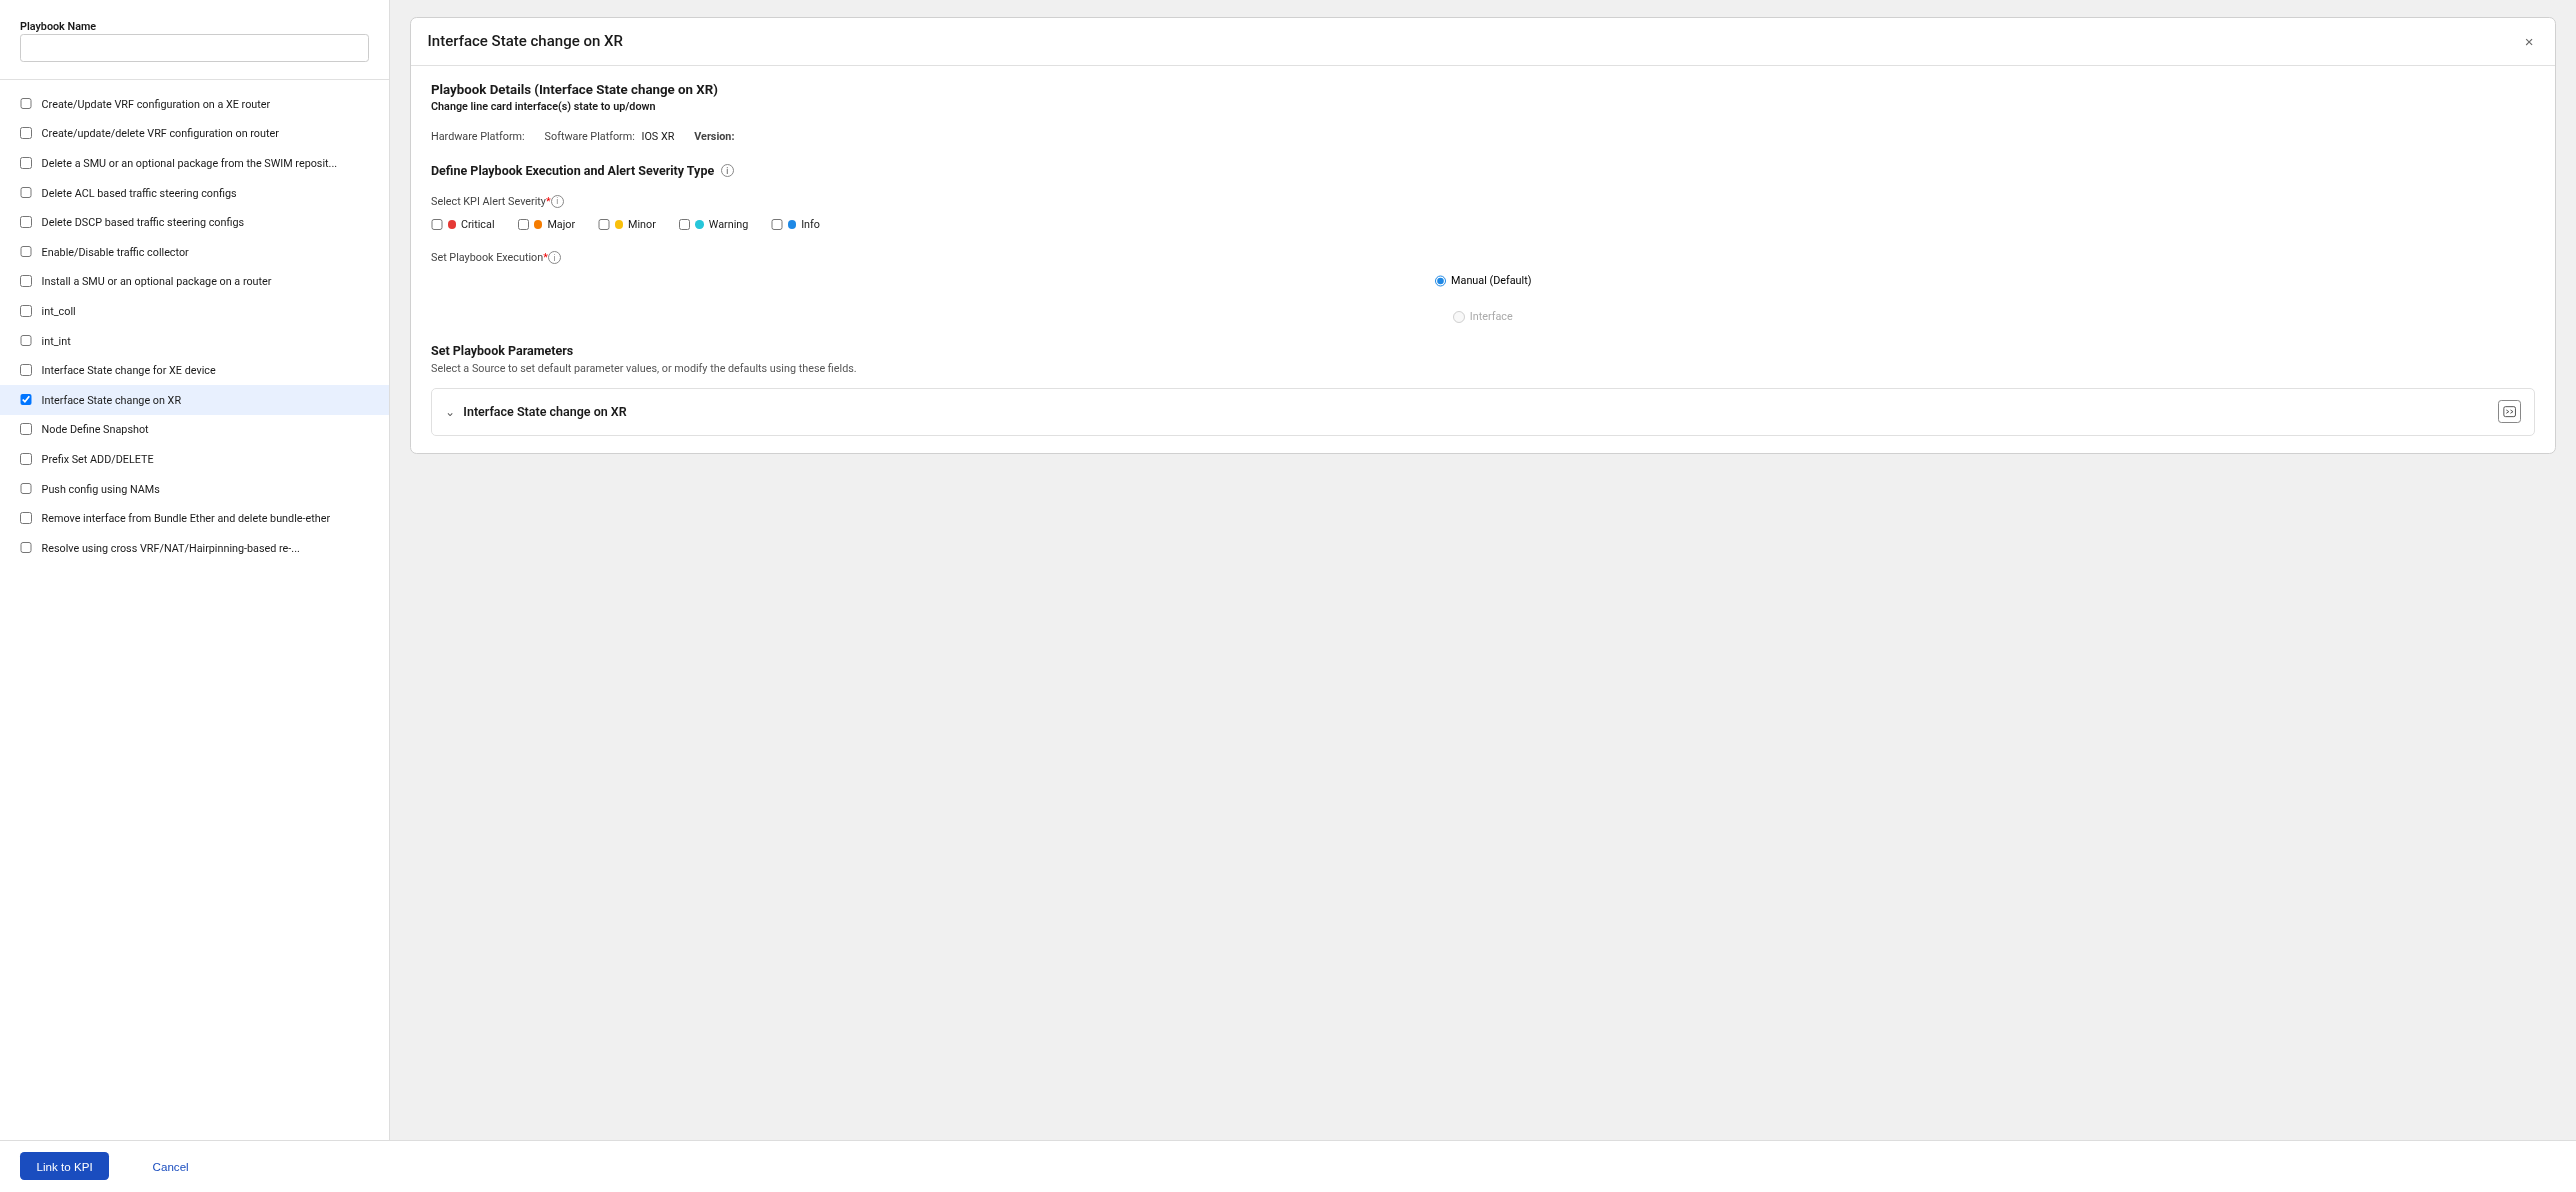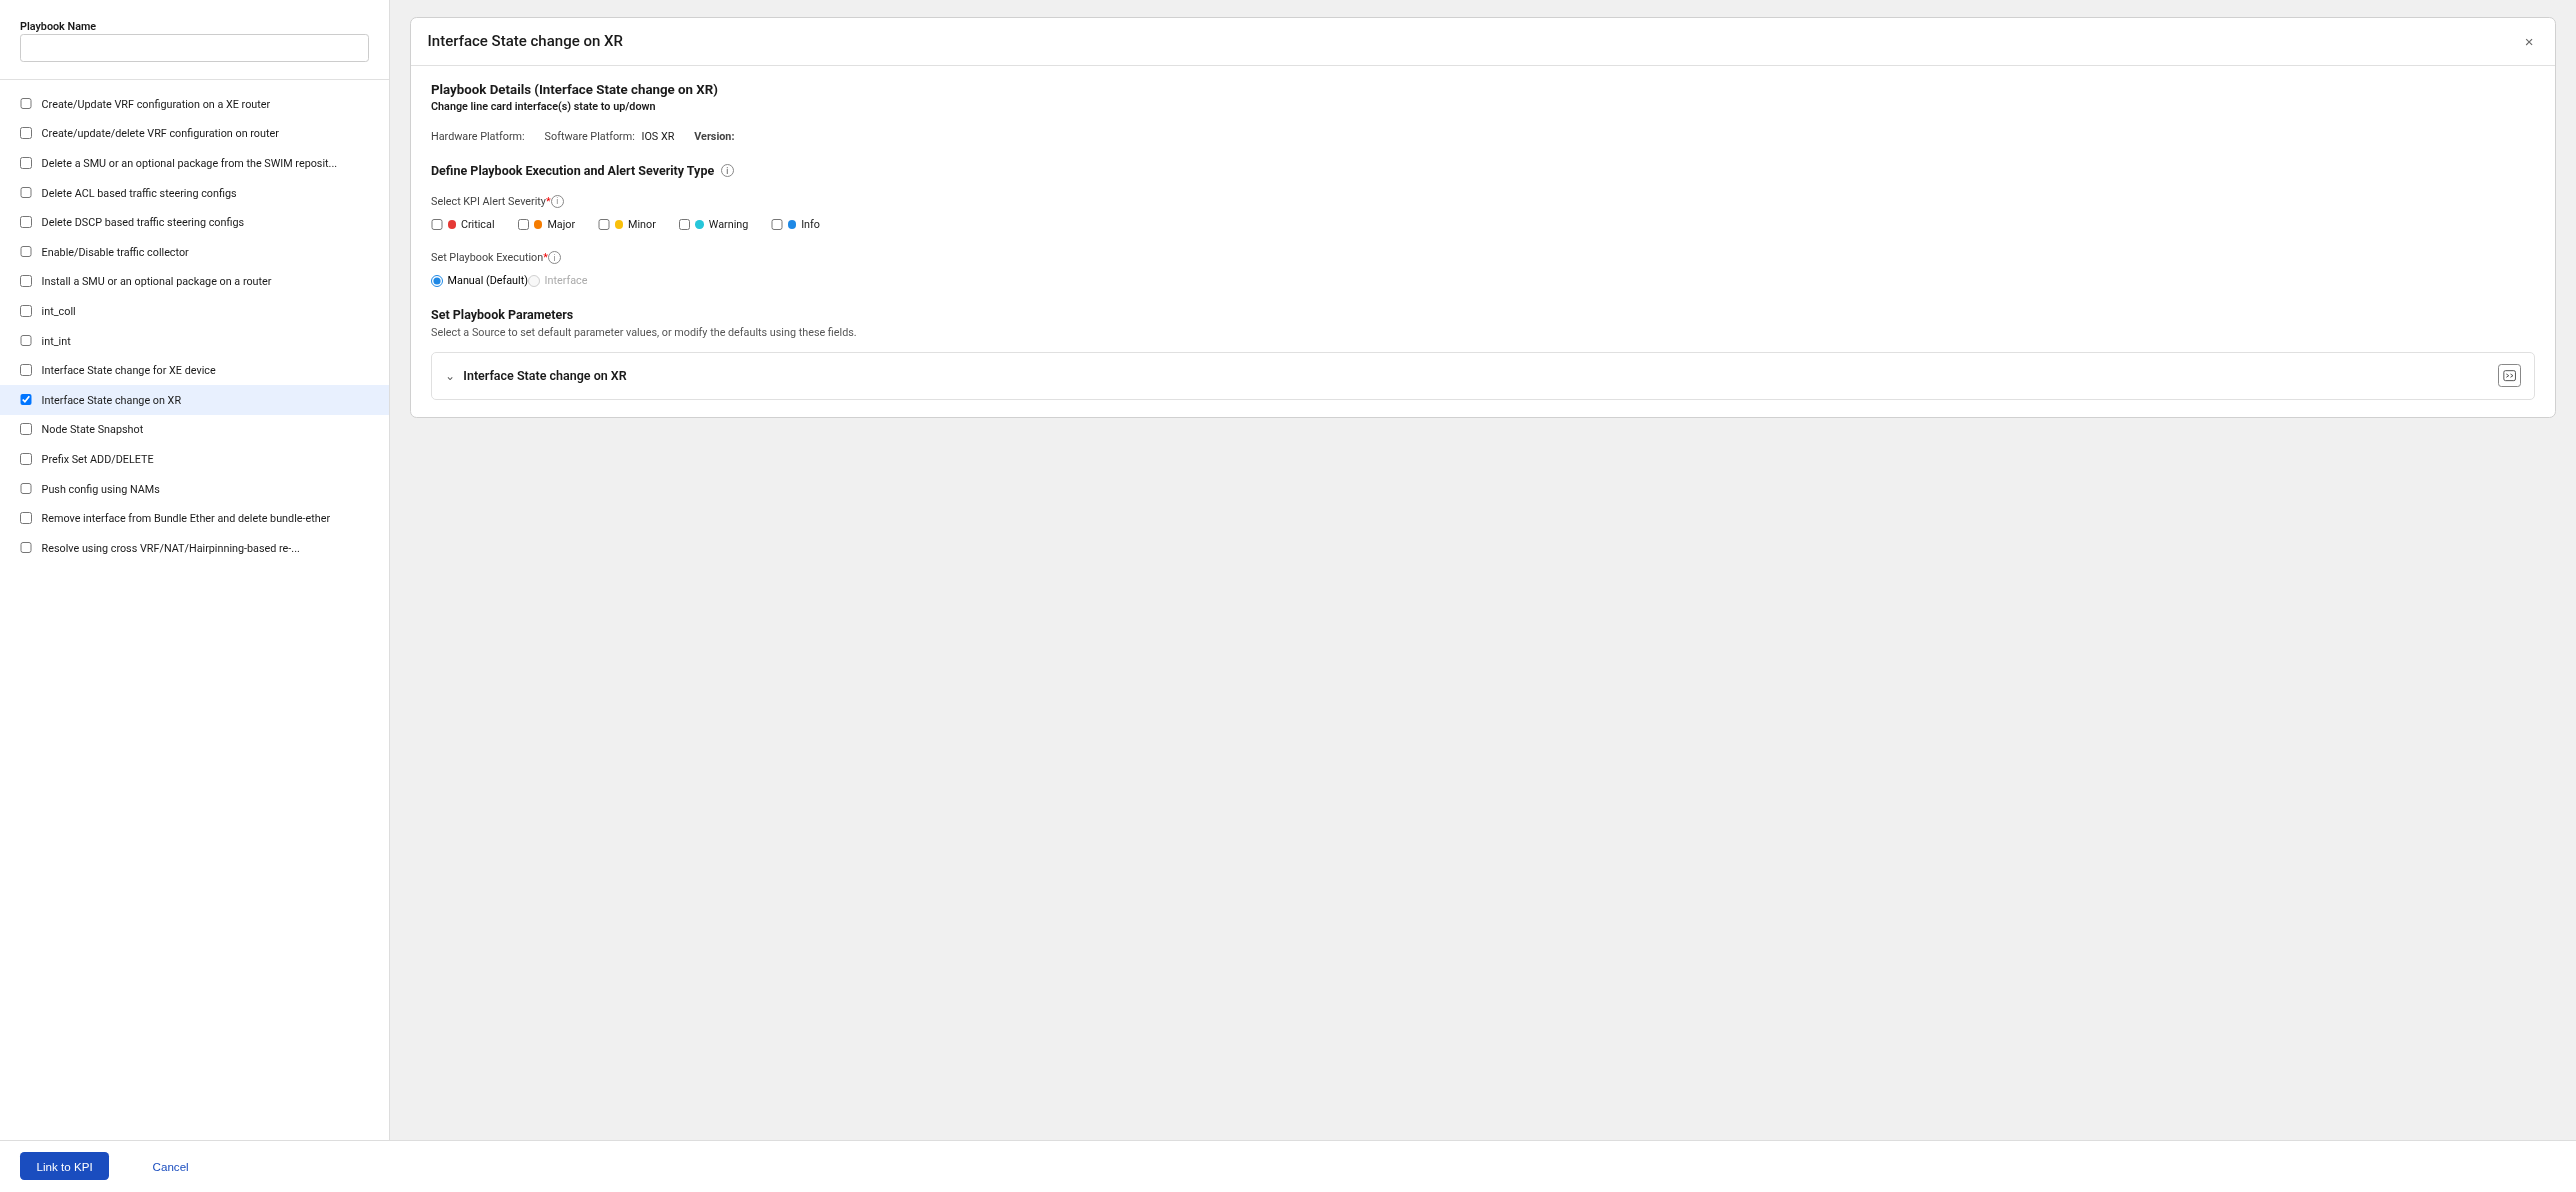--- a/index.html
+++ b/index.html
@@ -203,20 +203,22 @@
     .dot-major { background: #f57c00; }
     .dot-minor { background: #f9c00b; }
     .dot-warning { background: #26c6da; }
     .dot-info { background: #1e88e5; }
     .execution-section {
       margin-bottom: 20px;
     }
     .execution-row {
       display: flex;
       align-items: center;
+      gap: 23px;
+      flex-direction: column;
     }
     .radio-item {
       display: flex;
       align-items: center;
       gap: 5px;
       font-size: 10.8px;
       cursor: pointer;
     }
     .radio-item input[type="radio"] {
       width: 11.6px;
@@ -356,21 +358,21 @@
         <div class="playbook-item">
           <input type="checkbox" style="">
           <span class="playbook-item-text">Interface State change for XE device</span>
         </div>
         <div class="playbook-item selected">
           <input type="checkbox" checked="" style="">
           <span class="playbook-item-text">Interface State change on XR</span>
         </div>
         <div class="playbook-item">
           <input type="checkbox" style="">
-          <span class="playbook-item-text">Node State Snapshot</span>
+          <span class="playbook-item-text">Node Define Snapshot</span>
         </div>
         <div class="playbook-item">
           <input type="checkbox" style="">
           <span class="playbook-item-text">Prefix Set ADD/DELETE</span>
         </div>
         <div class="playbook-item">
           <input type="checkbox" style="">
           <span class="playbook-item-text">Push config using NAMs</span>
         </div>
         <div class="playbook-item">

